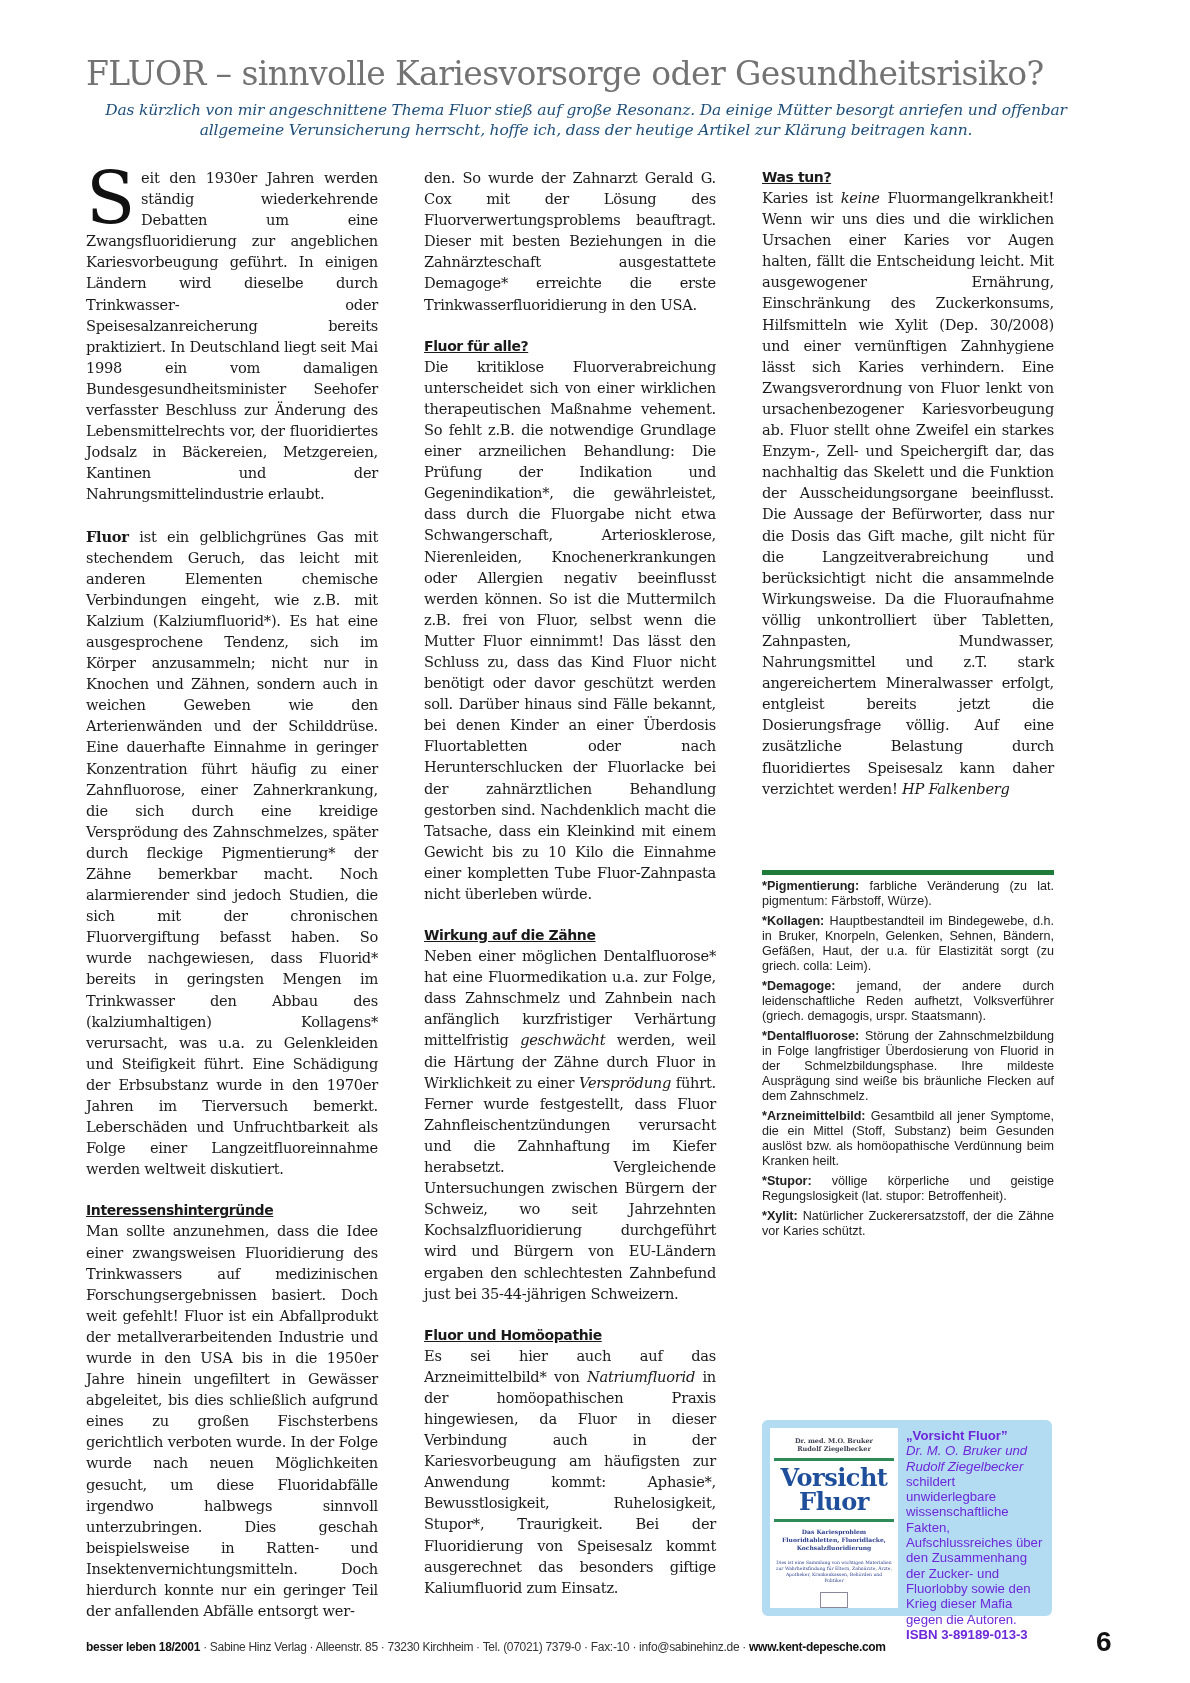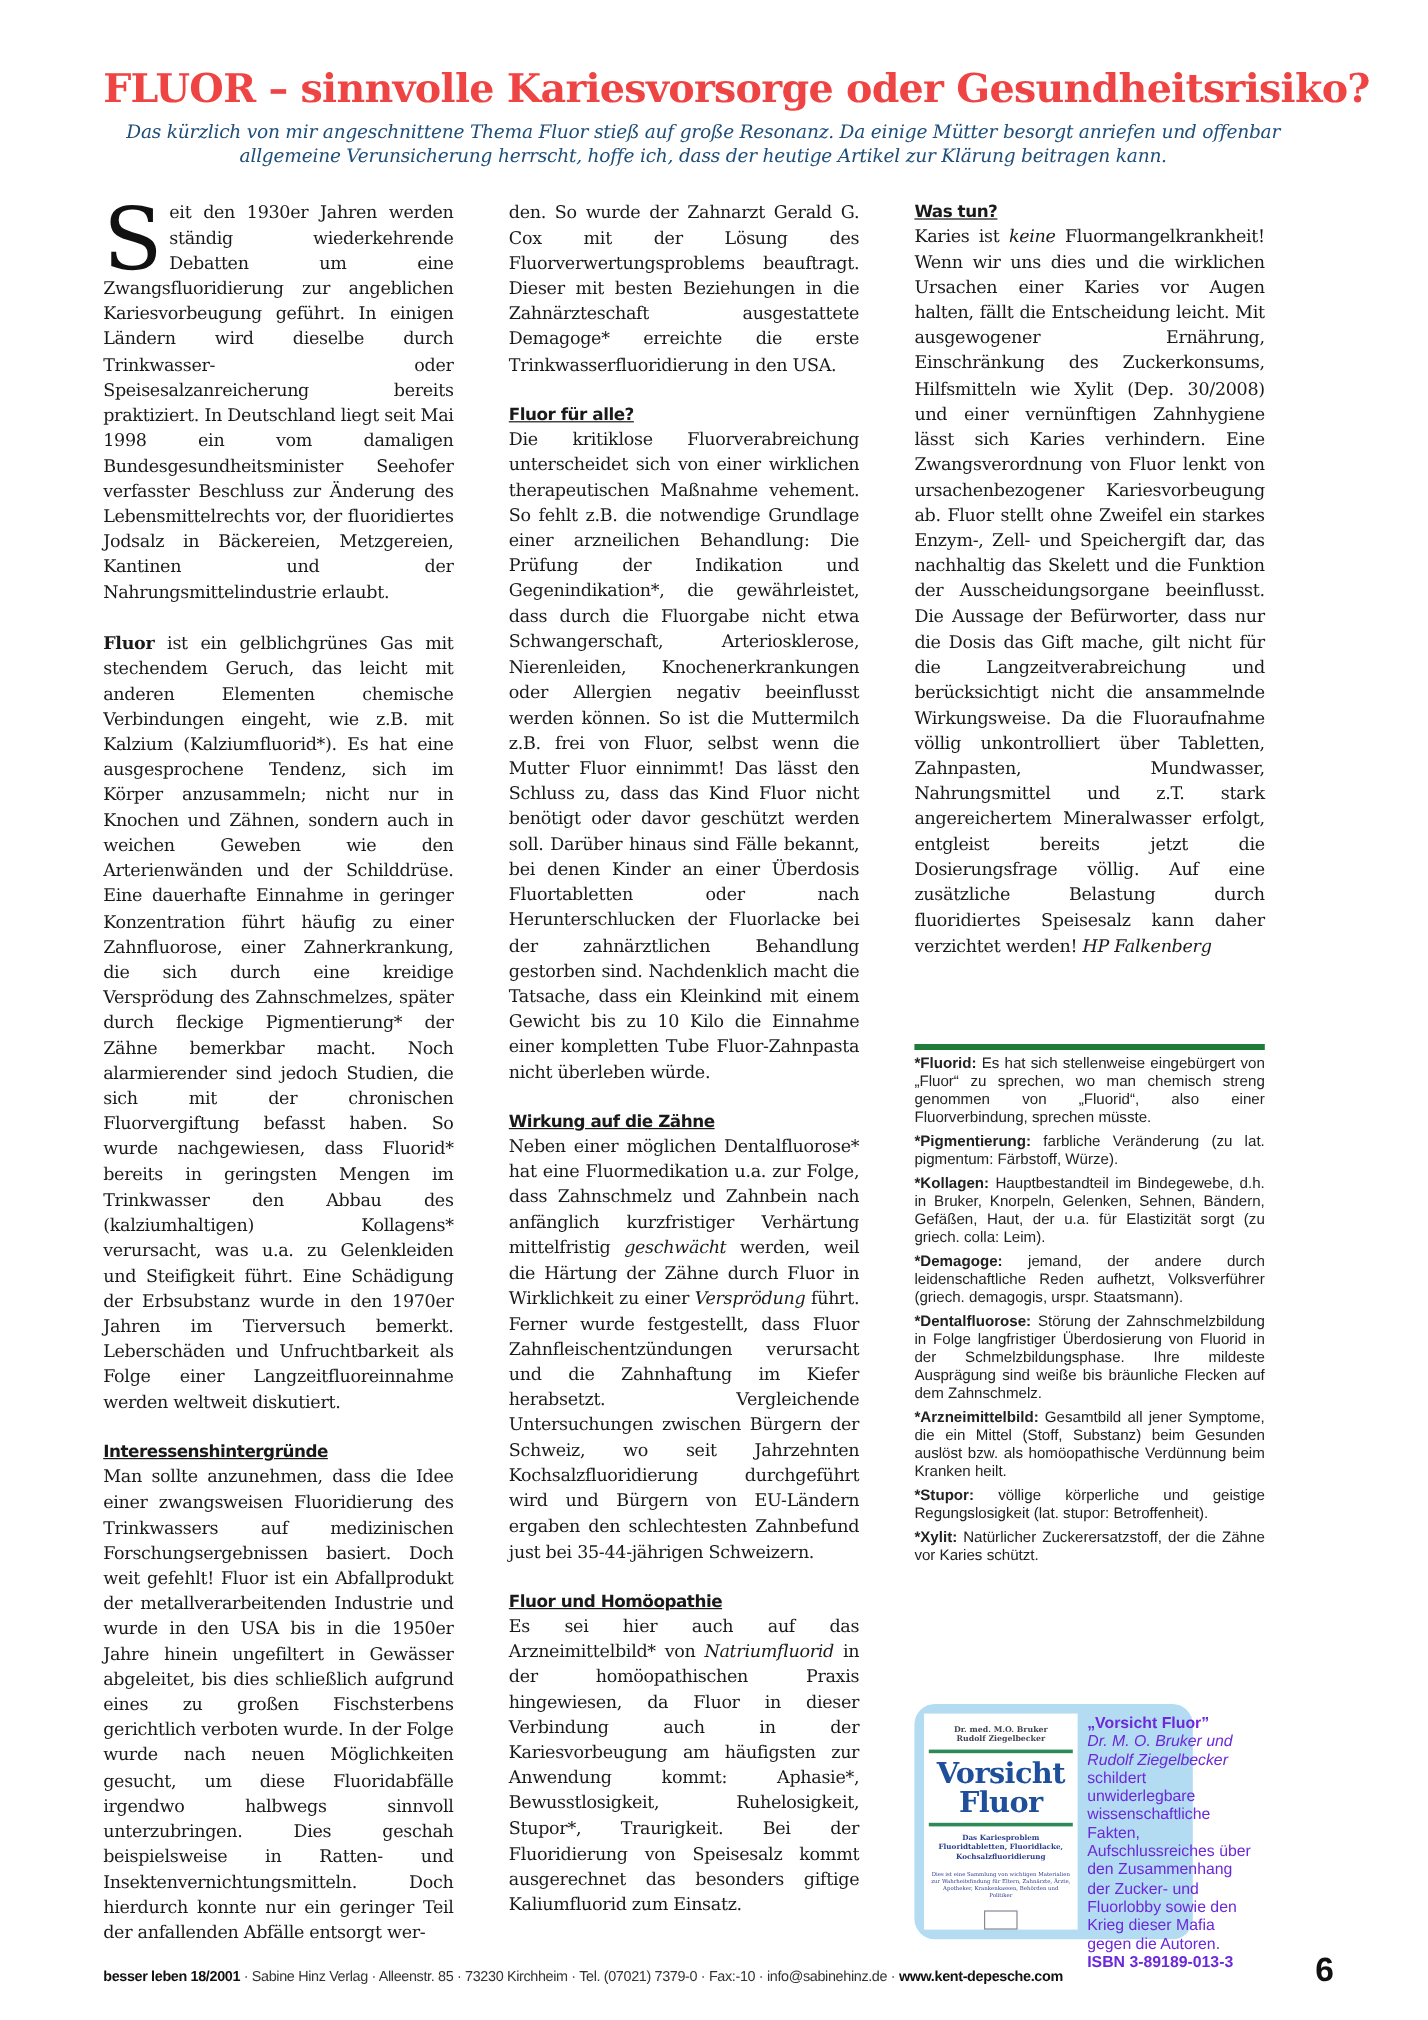--- a/index.html
+++ b/index.html
@@ -1,20 +1,20 @@
 <!DOCTYPE html>
 <html><head>
 <meta charset="utf-8">
 <style>
   html, body { margin: 0; padding: 0; background: #ffffff; }
   body { width: 1190px; height: 1683px; position: relative; overflow: hidden; color: #1a1a1a; }
   .title {
     position: absolute; left: 86px; top: 54px; width: 1030px;
-    font-family: "DejaVu Serif", serif; font-weight: bold; font-size: 33px;
-    color: #ef4444; letter-spacing: -0.6px; white-space: nowrap; margin: 0;
+    font-family: "DejaVu Serif", serif; font-weight: normal; font-size: 33px;
+    color: #737373; letter-spacing: -0.6px; white-space: nowrap; margin: 0;
   }
   .lede {
     position: absolute; left: 86px; top: 100px; width: 1000px;
     font-family: "DejaVu Serif", serif; font-style: italic; font-size: 15.5px; line-height: 20px;
     color: #1f4e79; text-align: center; margin: 0; letter-spacing: -0.2px;
   }
   .col {
     position: absolute; top: 167px;
     font-family: "DejaVu Serif", serif; font-size: 14.6px; line-height: 21.1px;
     text-align: justify; hyphens: manual; letter-spacing: -0.25px;
@@ -33,22 +33,22 @@
   }
   .glossary {
     position: absolute; left: 762px; top: 870px; width: 292px;
     border-top: 5px solid #1e7b3a; padding-top: 4px;
     font-family: "Liberation Sans", sans-serif; font-size: 12.6px; line-height: 15px;
     text-align: justify; color: #222;
   }
   .glossary .entry { margin: 0 0 5px 0; }
   .glossary b { font-weight: bold; }
   .book-box {
-    position: absolute; left: 762px; top: 1420px; width: 232px; height: 196px;
-    background: #b3dcf3; border-radius: 17px;
+    position: absolute; left: 762px; top: 1420px; width: 290px; height: 196px;
+    background: #b3dcf3; border-radius: 6px;
   }
   .book-cover {
     position: absolute; left: 8px; top: 8px; width: 128px; height: 180px; background: #ffffff;
     font-family: "DejaVu Serif", serif; text-align: center;
   }
   .book-cover .authors { font-size: 6.5px; font-weight: bold; color: #445; margin-top: 9px; line-height: 8px; }
   .book-cover .bar { height: 3px; background: #2e8b57; margin: 5px 4px; }
   .book-cover .btitle { font-size: 24px; font-weight: bold; color: #1f4f9a; line-height: 24px; letter-spacing: -0.5px; }
   .book-cover .sub { font-size: 6px; font-weight: bold; color: #2c3e8c; line-height: 8px; margin-top: 6px; }
   .book-cover .small { font-size: 4.5px; color: #2c3e8c; line-height: 6px; margin: 8px 6px 0; }
@@ -94,21 +94,20 @@
   <h3>Fluor und Homöopathie</h3>
   <p><span>Es sei hier auch auf das Arzneimittelbild* von </span><span class="it">Natriumfluorid</span><span> in der homöopathischen Praxis hingewiesen, da Fluor in dieser Verbindung auch in der Kariesvorbeugung am häufigsten zur Anwendung kommt: Aphasie*, Bewusstlosigkeit, Ruhelosigkeit, Stupor*, Traurigkeit. Bei der Fluoridierung von Speisesalz kommt ausgerechnet das besonders giftige Kaliumfluorid zum Einsatz.</span></p>
 </div>
 
 <div class="col col3">
   <h3>Was tun?</h3>
   <p><span>Karies ist </span><span class="it">keine</span><span> Fluormangelkrankheit! Wenn wir uns dies und die wirklichen Ursachen einer Karies vor Augen halten, fällt die Entscheidung leicht. Mit ausgewogener Ernährung, Einschränkung des Zuckerkonsums, Hilfsmitteln wie Xylit (Dep. 30/2008) und einer vernünftigen Zahnhygiene lässt sich Karies verhindern. Eine Zwangsverordnung von Fluor lenkt von ursachenbezogener Kariesvorbeugung ab. Fluor stellt ohne Zweifel ein starkes Enzym-, Zell- und Speichergift dar, das nachhaltig das Skelett und die Funktion der Ausscheidungsorgane beeinflusst. Die Aussage der Befürworter, dass nur die Dosis das Gift mache, gilt nicht für die Langzeitverabreichung und berücksichtigt nicht die ansammelnde Wirkungsweise. Da die Fluoraufnahme völlig unkontrolliert über Tabletten, Zahnpasten, Mundwasser, Nahrungsmittel und z.T. stark angereichertem Mineralwasser erfolgt, entgleist bereits jetzt die Dosierungsfrage völlig. Auf eine zusätzliche Belastung durch fluoridiertes Speisesalz kann daher verzichtet werden! </span><span class="it">HP Falkenberg</span></p>
 </div>
 
 <div class="glossary">
-  <div class="entry"><b>*Fluorid:</b><span> Es hat sich stellenweise eingebürgert von „Fluor“ zu sprechen, wo man chemisch streng genommen von „Fluorid“, also einer Fluorverbindung, sprechen müsste.</span></div>
   <div class="entry"><b>*Pigmentierung:</b><span> farbliche Veränderung (zu lat. pigmentum: Färbstoff, Würze).</span></div>
   <div class="entry"><b>*Kollagen:</b><span> Hauptbestandteil im Bindegewebe, d.h. in Bruker, Knorpeln, Gelenken, Sehnen, Bändern, Gefäßen, Haut, der u.a. für Elastizität sorgt (zu griech. colla: Leim).</span></div>
   <div class="entry"><b>*Demagoge:</b><span> jemand, der andere durch leidenschaftliche Reden aufhetzt, Volksverführer (griech. demagogis, urspr. Staatsmann).</span></div>
   <div class="entry"><b>*Dentalfluorose:</b><span> Störung der Zahnschmelzbildung in Folge langfristiger Überdosierung von Fluorid in der Schmelzbildungsphase. Ihre mildeste Ausprägung sind weiße bis bräunliche Flecken auf dem Zahnschmelz.</span></div>
   <div class="entry"><b>*Arzneimittelbild:</b><span> Gesamtbild all jener Symptome, die ein Mittel (Stoff, Substanz) beim Gesunden auslöst bzw. als homöopathische Verdünnung beim Kranken heilt.</span></div>
   <div class="entry"><b>*Stupor:</b><span> völlige körperliche und geistige Regungslosigkeit (lat. stupor: Betroffenheit).</span></div>
   <div class="entry"><b>*Xylit:</b><span> Natürlicher Zuckerersatzstoff, der die Zähne vor Karies schützt.</span></div>
 </div>
 
 <div class="book-box">

